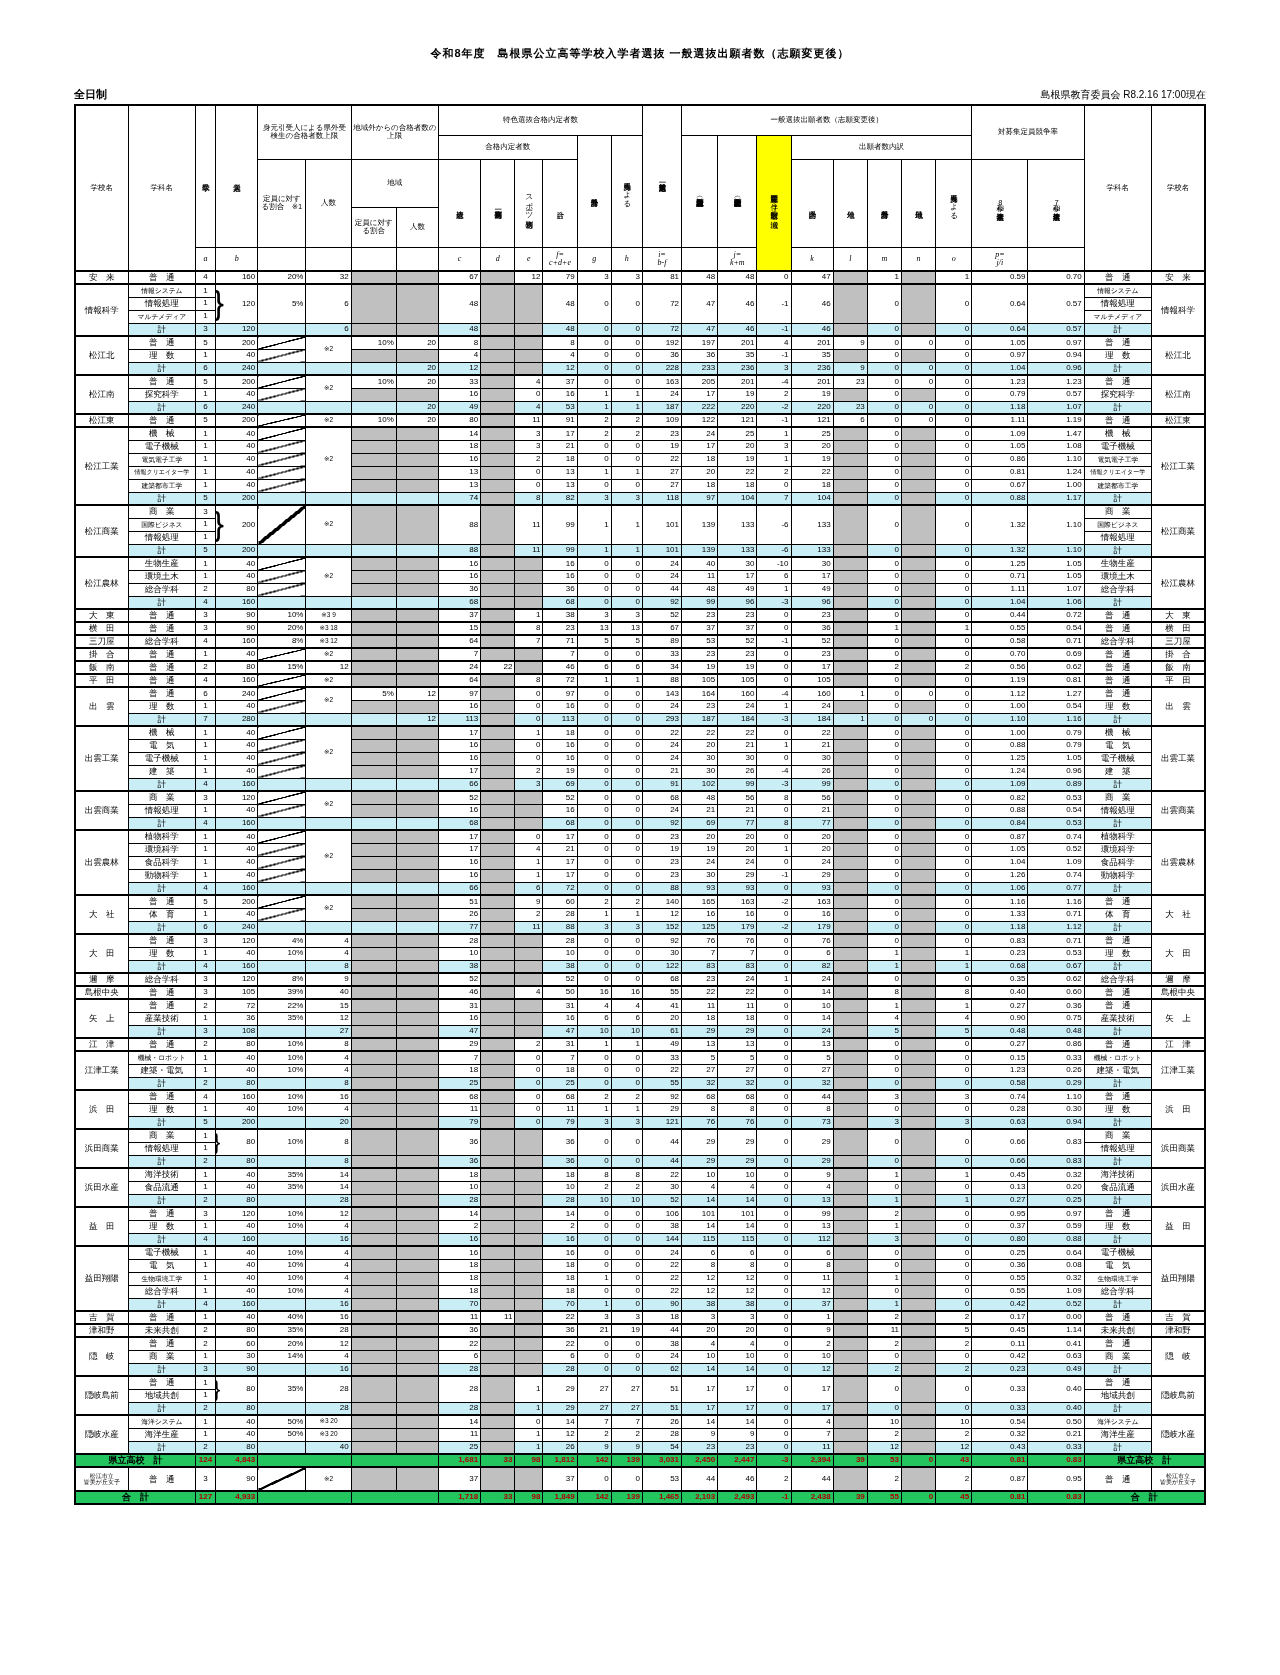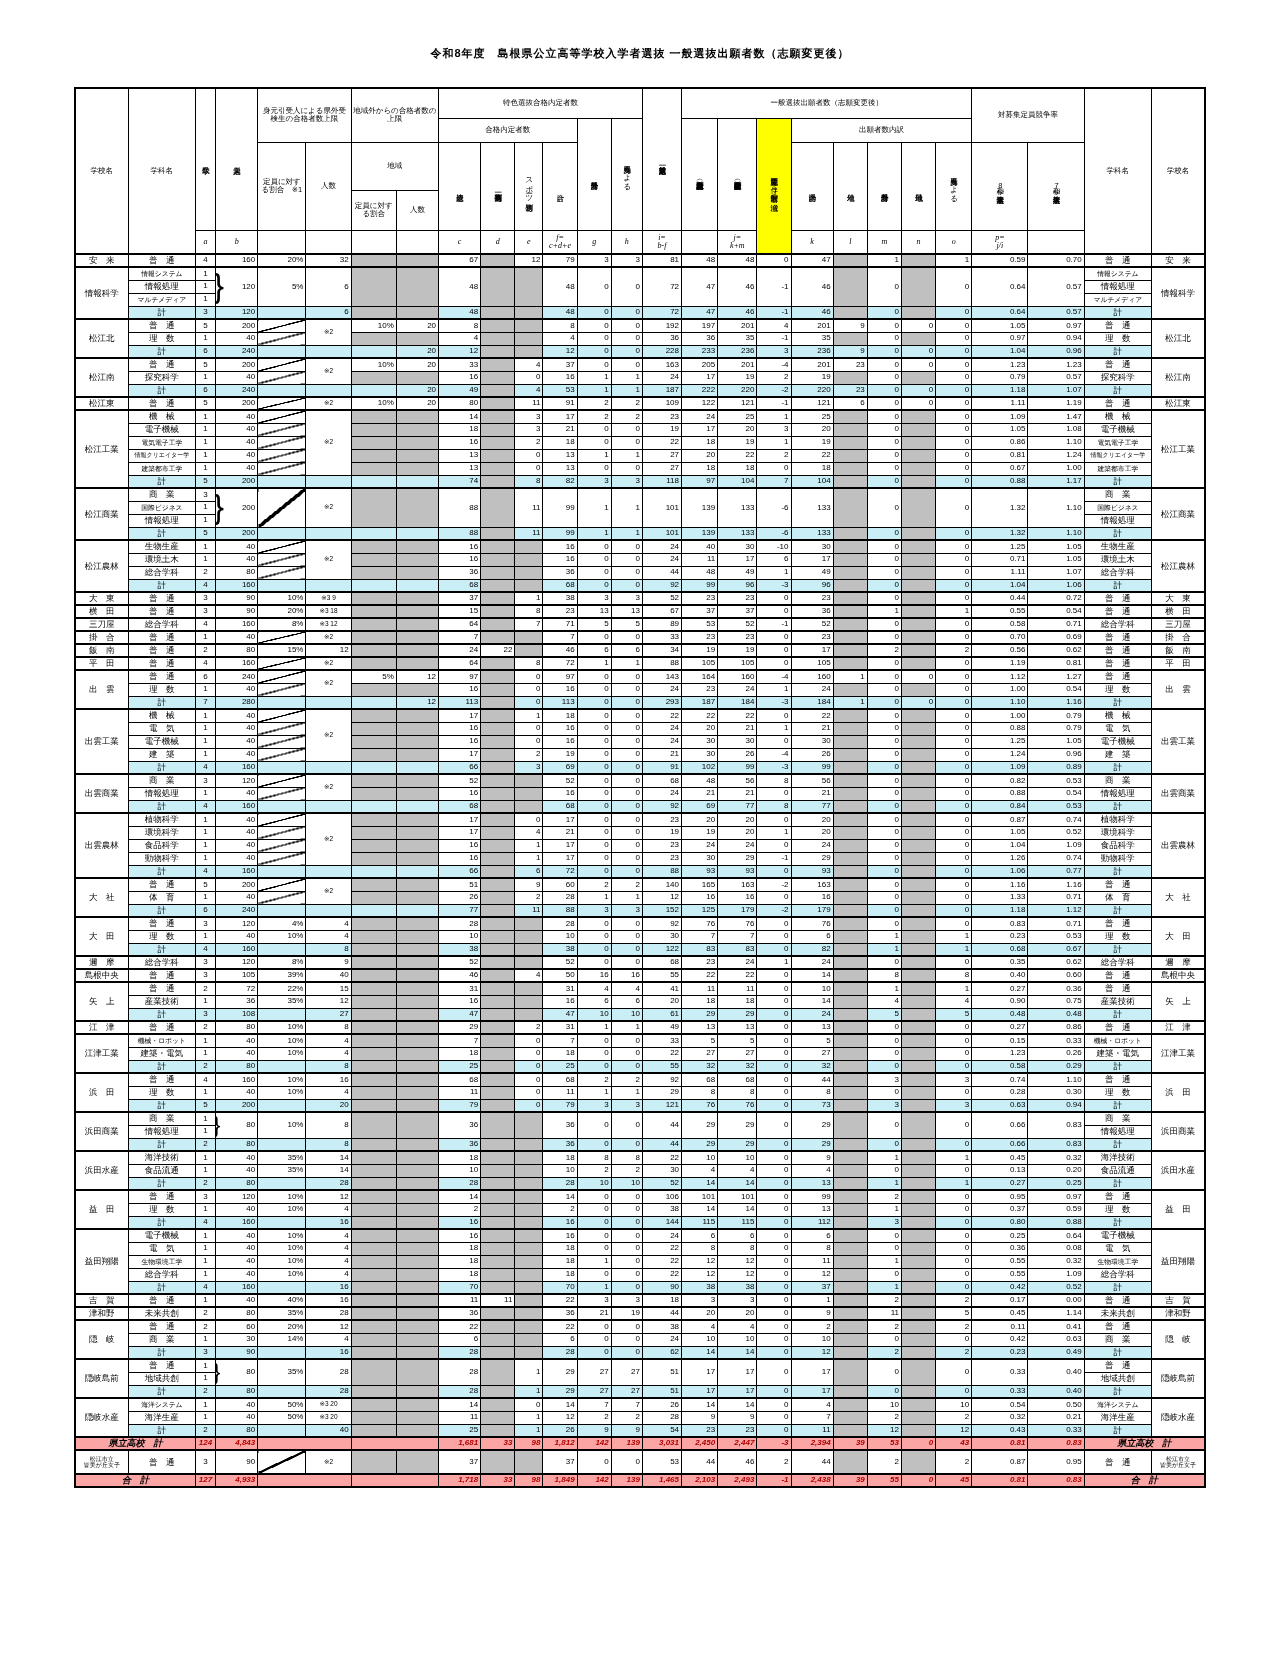--- a/index.html
+++ b/index.html
@@ -23,32 +23,36 @@
   td.num{text-align:right;padding-right:2px;}
   td.ctr{text-align:center;}
   td.sc{text-align:center;font-size:8.5px;white-space:pre-line;line-height:1.05;}
   td.sm{font-size:6.8px;}
   td.xs{font-size:6px;}
   td.note{text-align:center;font-size:6.5px;}
   td.gy{background:#c0c0c0;}
   td.dg{background-image:linear-gradient(to bottom right,transparent 47%,#000 47%,#000 53%,transparent 53%);}
   tr.t>td{background:#c9eef6;}
   tr.t>td.gy{background:#c0c0c0;}
-  tr.g>td{background:#fca5a5;color:#b00000;font-weight:bold;font-style:italic;}
+  tr.g>td{background:#22c55e;color:#b00000;font-weight:bold;}
   tr.g>td.lbl{color:#000;text-align:center;font-size:9px;}
   tr.grp>td{border-top:2px solid #000;}
   td.bb{position:relative;text-align:right;padding-right:2px;}
   td.bb .brace{position:absolute;left:-3px;top:50%;transform:translateY(-52%);
     font-weight:normal;color:#000;}
 </style>
 </head>
 <body>
 
 <div class="sheet">
   <h1 class="title">令和8年度　島根県公立高等学校入学者選抜 一般選抜出願者数（志願変更後）</h1>
+  <div class="subbar">
+    <span class="system">全日制</span>
+    <span class="issuer">島根県教育委員会  R8.2.16  17:00現在</span>
+  </div>
 
   <table>
     <colgroup>
       <col style="width:53px">
         <col style="width:67px">
         <col style="width:20px">
         <col style="width:42px">
       <col style="width:48px">
         <col style="width:45px">
         <col style="width:45px">

